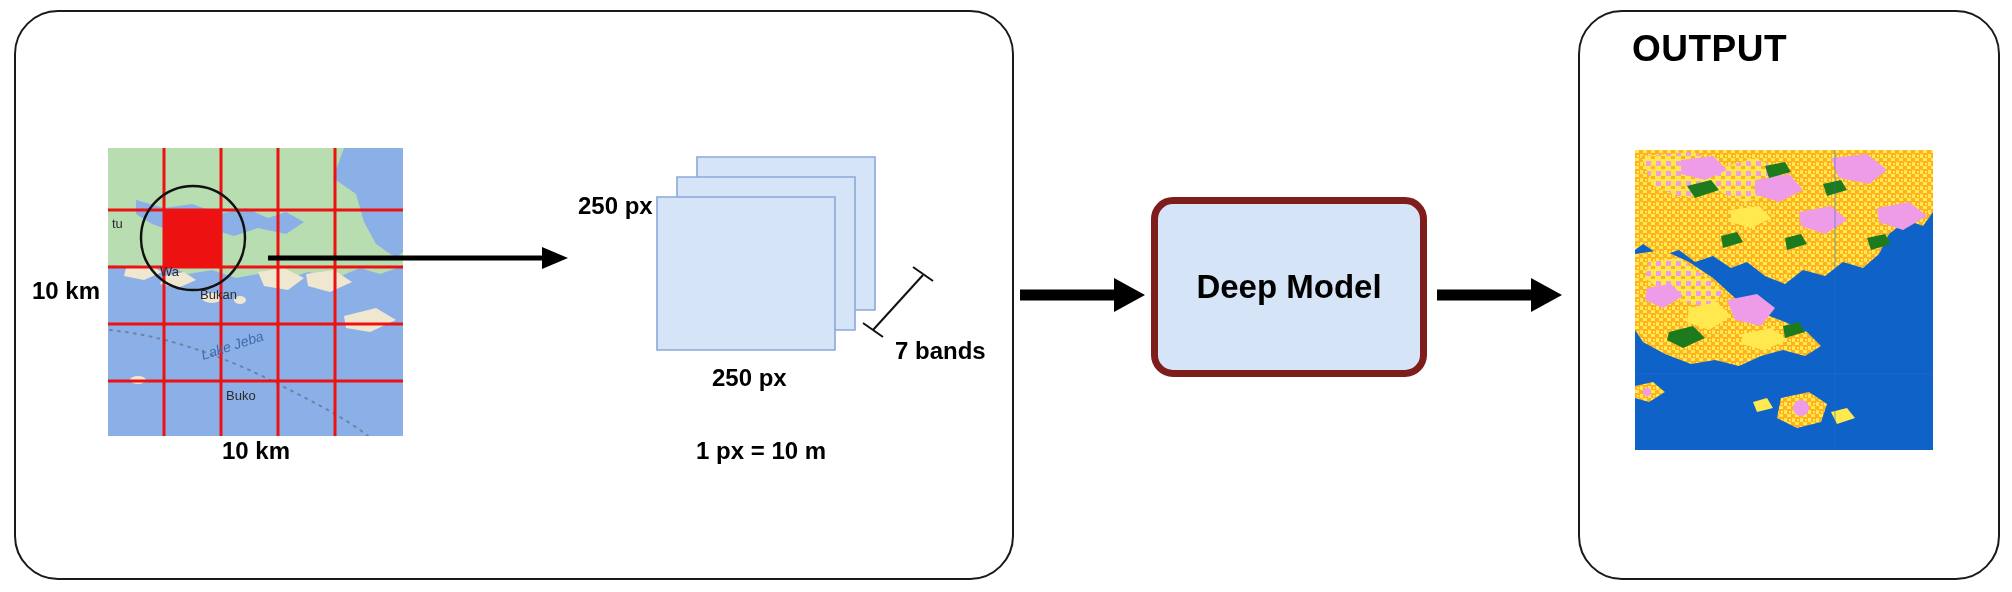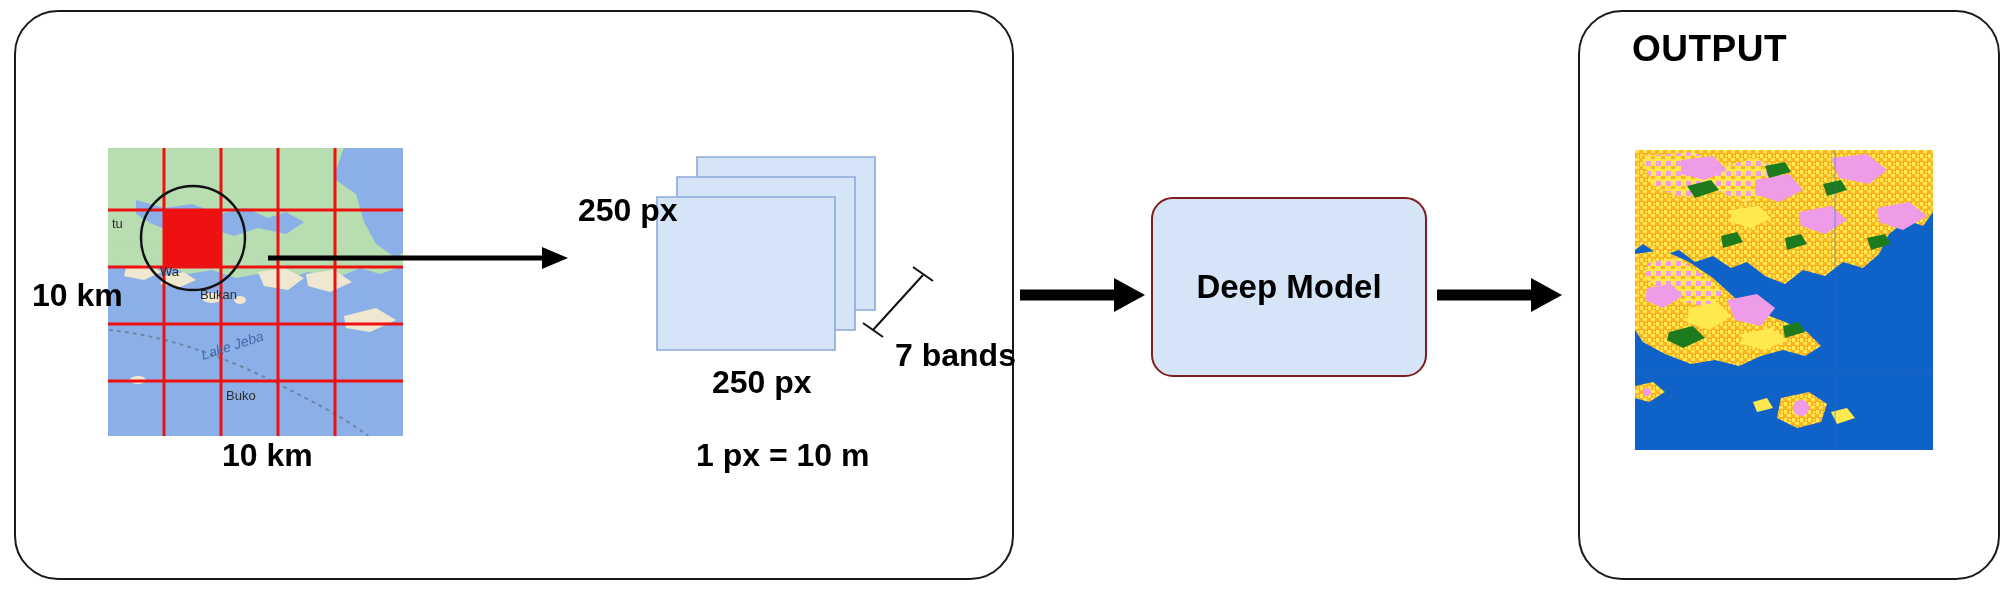--- a/index.html
+++ b/index.html
@@ -37,37 +37,37 @@
     color: #000000;
     white-space: nowrap;
   }
   #input-title  { left: 64px;   top: 28px; }
   #output-title { left: 1632px; top: 28px; }
 
   
   .lbl {
     position: absolute;
     font-weight: bold;
-    font-size: 32px;
+    font-size: 24px;
     color: #000000;
     white-space: nowrap;
   }
 
   
   .fig { position: absolute; }
 
   #map-fig        { left: 108px;  top: 148px; width: 295px; height: 288px; }
   #cube-fig       { left: 655px;  top: 135px; width: 330px; height: 260px; }
   #model-box      { left: 1151px; top: 197px; width: 276px; height: 180px; }
   #classmap-fig   { left: 1635px; top: 150px; width: 298px; height: 300px; }
 
   #model-box {
     position: absolute;
     background: #d6e4f7;
-    border: 2px solid #7f1d1d;
+    border: 7px solid #7f1d1d;
     border-radius: 22px;
     box-sizing: border-box;
     display: flex;
     align-items: center;
     justify-content: center;
   }
   #model-label {
     font-weight: bold;
     font-size: 33px;
     color: #000000;

